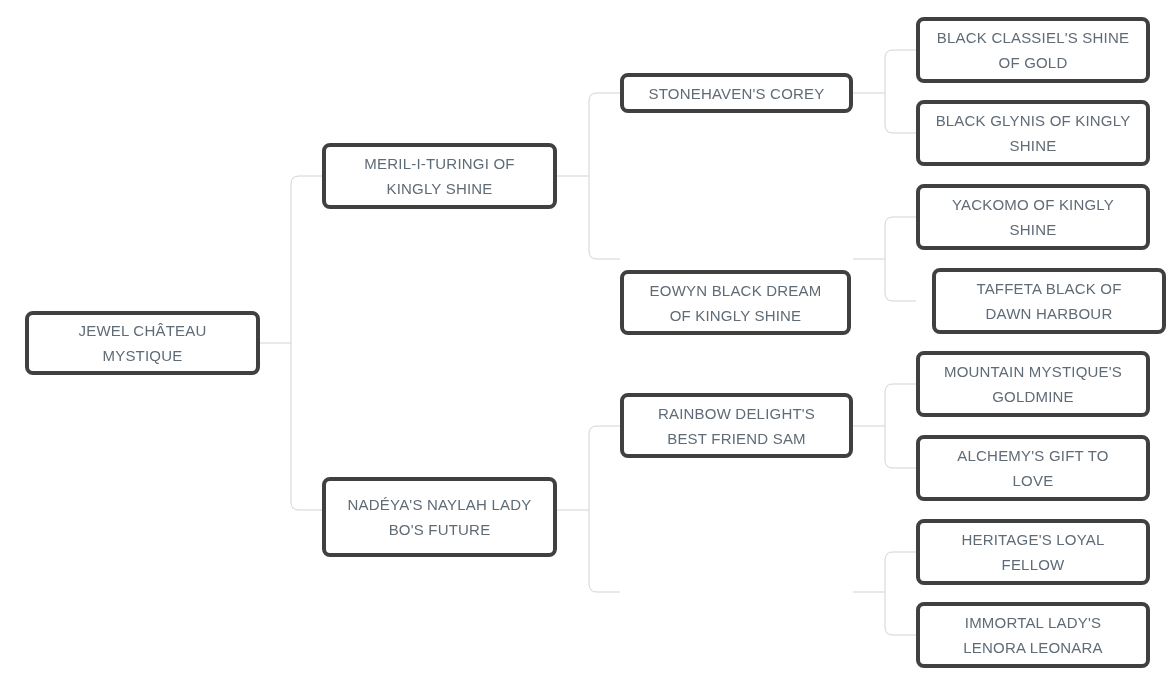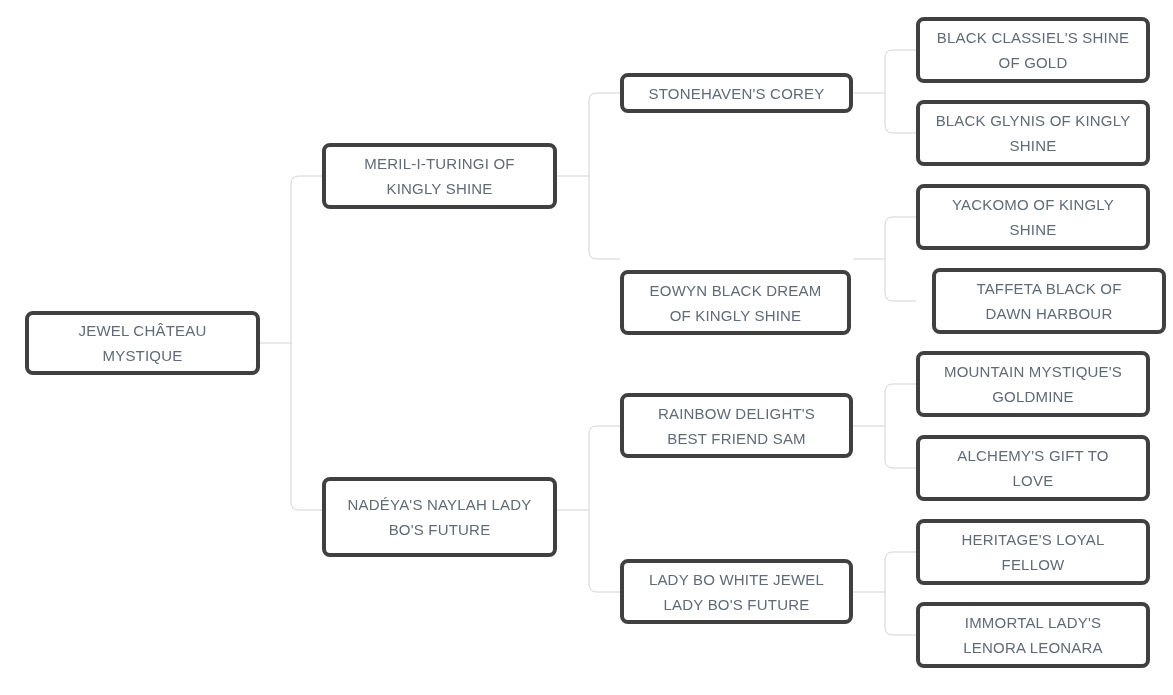--- a/index.html
+++ b/index.html
@@ -65,22 +65,20 @@
   <div class="node" style="left:322px; top:143px; width:235px; height:66px;">MERIL-I-TURINGI OF
 KINGLY SHINE</div>
   <div class="node" style="left:322px; top:477px; width:235px; height:80px;">NADÉYA'S NAYLAH LADY
 BO'S FUTURE</div>
 
   <div class="node" style="left:620px; top:73px; width:233px; height:40px;">STONEHAVEN'S COREY</div>
   <div class="node" style="left:620px; top:226px; width:231px; height:65px;margin-top:44px;">EOWYN BLACK DREAM
 OF KINGLY SHINE</div>
   <div class="node" style="left:620px; top:393px; width:233px; height:65px;">RAINBOW DELIGHT'S
 BEST FRIEND SAM</div>
-  <div class="node" style="left:620px; top:559px; width:233px; height:65px;">LADY BO WHITE JEWEL
-LADY BO'S FUTURE</div>
 
   <div class="node" style="left:916px; top:17px; width:234px; height:66px;">BLACK CLASSIEL'S SHINE
 OF GOLD</div>
   <div class="node" style="left:916px; top:100px; width:234px; height:66px;">BLACK GLYNIS OF KINGLY
 SHINE</div>
   <div class="node" style="left:916px; top:184px; width:234px; height:66px;">YACKOMO OF KINGLY
 SHINE</div>
   <div class="node" style="left:916px; top:268px; width:234px; height:66px;margin-left:16px;">TAFFETA BLACK OF
 DAWN HARBOUR</div>
   <div class="node" style="left:916px; top:351px; width:234px; height:66px;">MOUNTAIN MYSTIQUE'S

